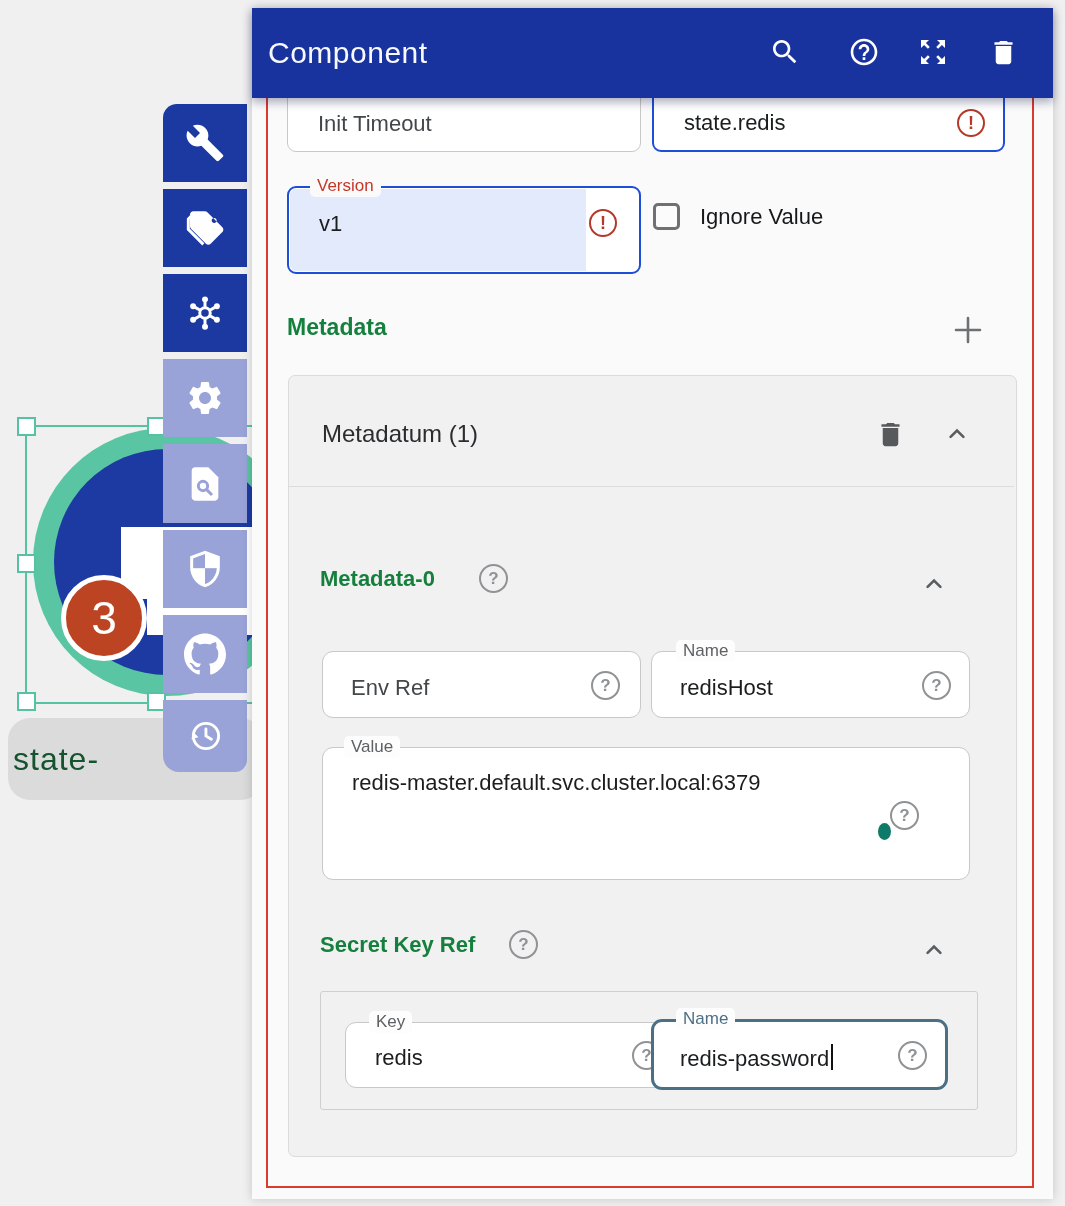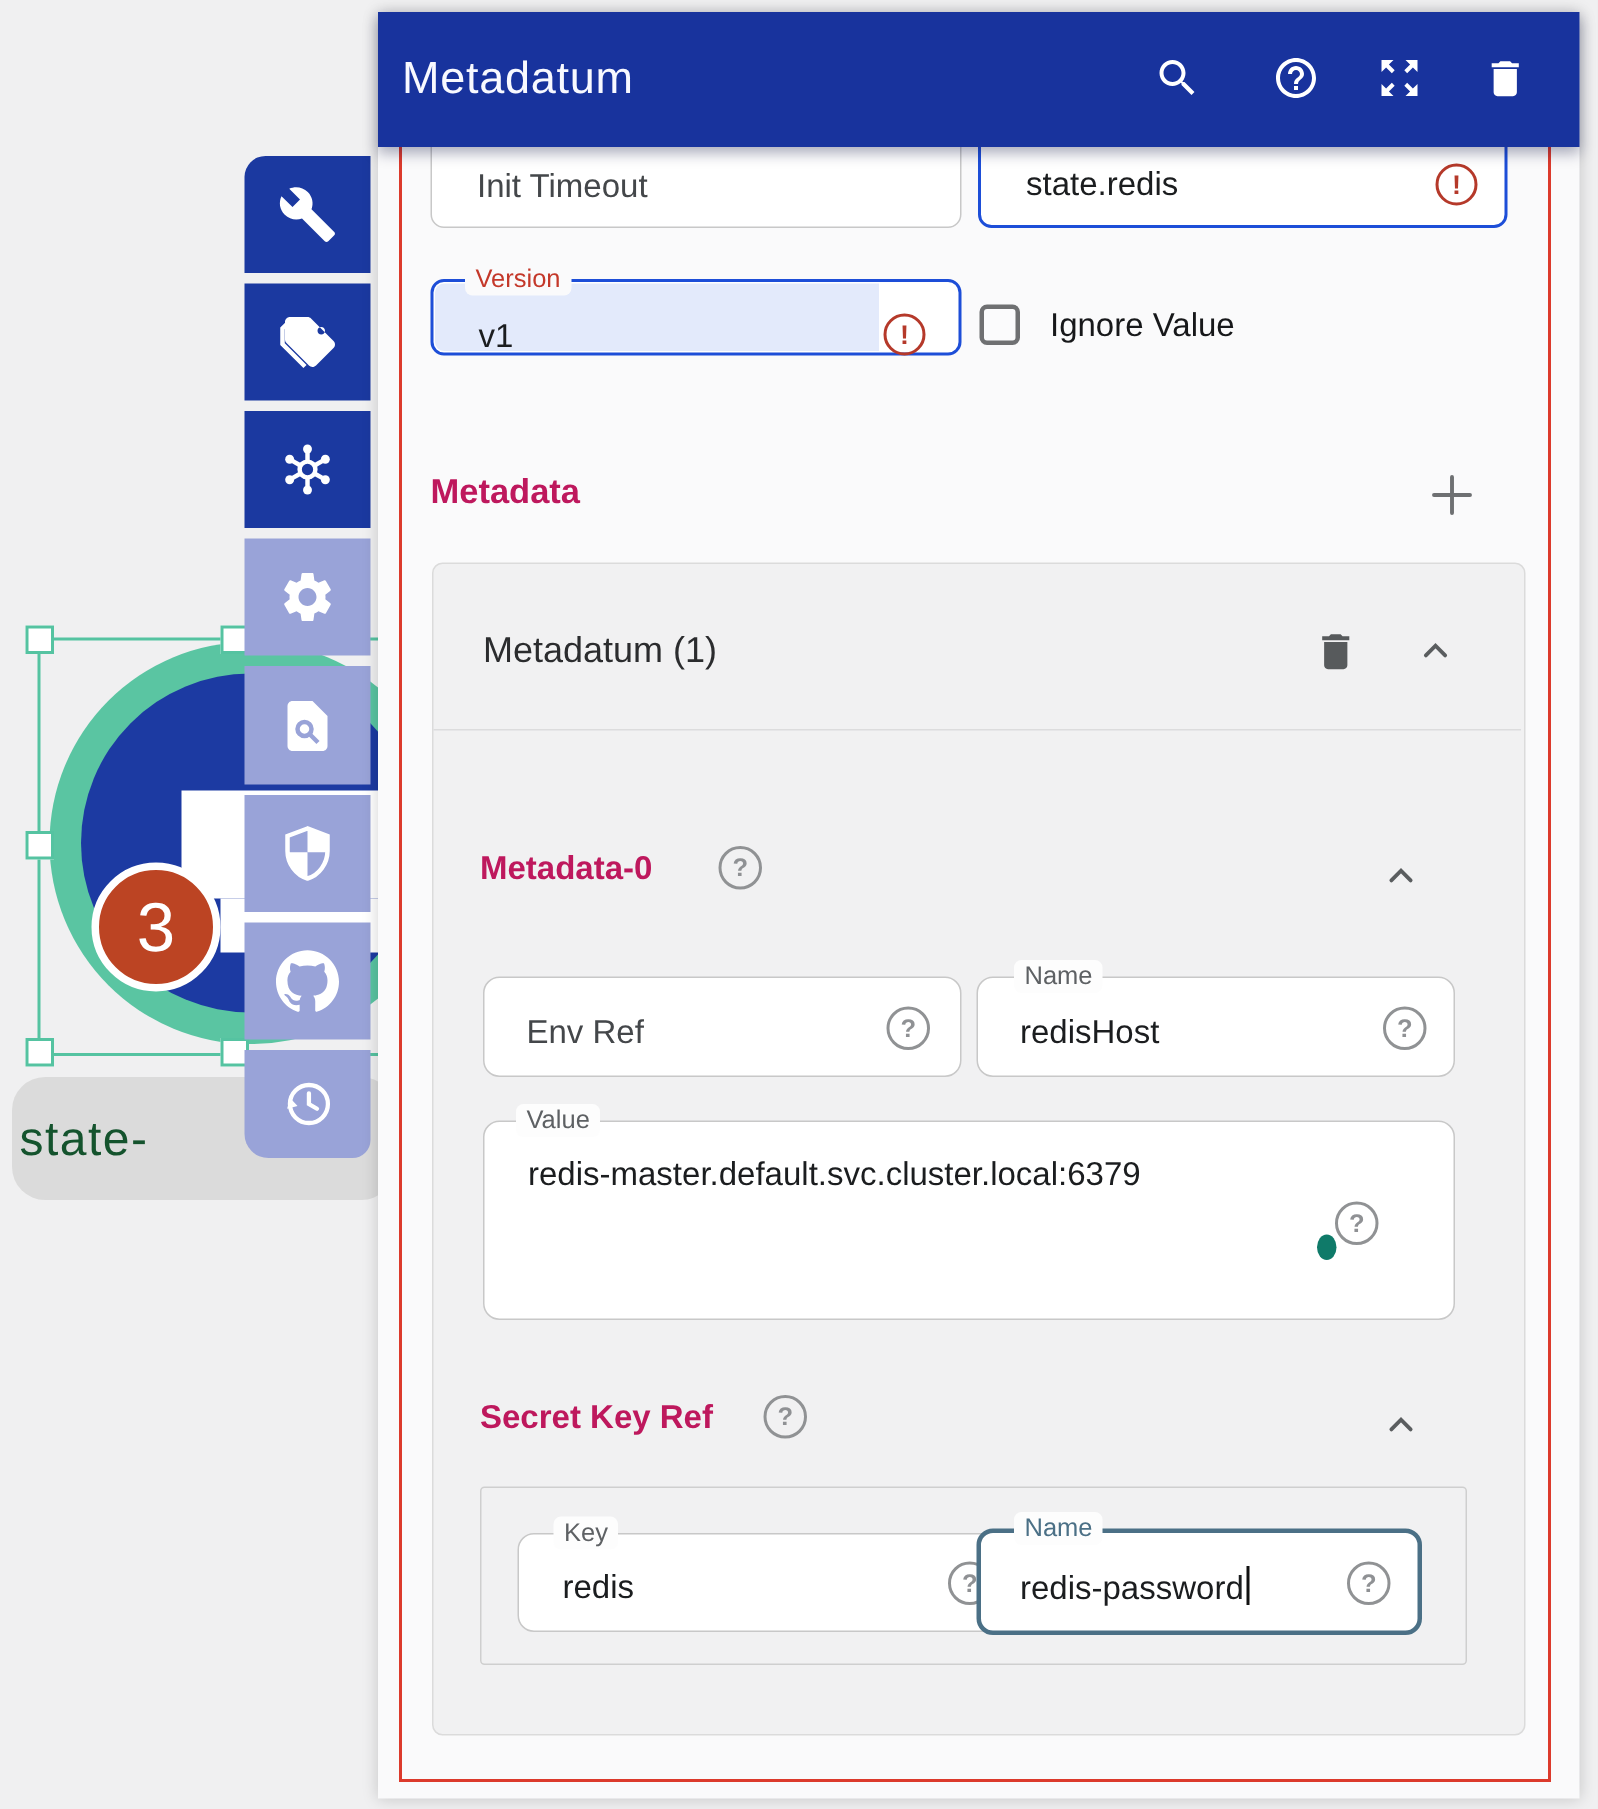--- a/index.html
+++ b/index.html
@@ -34,21 +34,21 @@
   .fval{font-size:22px;color:#1B1D1F;white-space:nowrap;}
   .fval.muted{color:#44474A;}
   .notch{font-size:17px;color:#5E6164;background:#FDFDFD;padding:0 7px;border-radius:5px;
          line-height:22px;white-space:nowrap;}
   .notch.red{color:#C4382A;background:#FAFAFB;}
   .notch.slate{color:#4B7086;}
   .help-badge{width:25px;height:25px;border:2.5px solid #909294;border-radius:50%;color:#8F9194;
               font-size:17px;font-weight:700;display:flex;align-items:center;justify-content:center;}
   .err-badge{width:24px;height:24px;border:2.5px solid #B5392A;border-radius:50%;color:#B5392A;
              font-size:18px;font-weight:700;display:flex;align-items:center;justify-content:center;}
-  .h-bold{font-size:22px;font-weight:700;color:#be185d;}
+  .h-bold{font-size:22px;font-weight:700;color:#15803d;}
   .card{background:#F1F1F2;border:1px solid #DBDBDB;border-radius:7px;}
   .card-title{font-size:24px;color:#2B2C2E;}
   .divider{background:#DCDCDD;height:1px;}
   .sbox{border:1.5px solid #CFCFCF;border-radius:3px;}
   .checkbox{width:27px;height:27px;border:3px solid #6F7072;border-radius:5px;background:#FBFBFC;box-sizing:border-box;}
   .cb-label{font-size:22px;color:#17181A;line-height:28px;}
   .caret{display:inline-block;width:2px;height:26px;background:#111;vertical-align:-4px;margin-left:2px;}
   .dot{border-radius:50%;background:#0F7A69;}
 </style>
 </head>
@@ -155,21 +155,21 @@
   <div class="abs red-outline" style="left:266px;top:60px;width:764px;height:1124px;"></div>
 
   <div class="abs field" style="left:287px;top:84px;width:354px;height:68px;">
     <div class="fval muted" style="padding:26px 0 0 30px;">Init Timeout</div>
   </div>
   <div class="abs field err" style="left:652px;top:84px;width:353px;height:68px;">
     <div class="fval" style="padding:24px 0 0 30px;">state.redis</div>
     <div class="err-badge" style="position:absolute;right:18px;top:23px;">!</div>
   </div>
 
-  <div class="abs field err" style="left:287px;top:186px;width:354px;height:51px;">
+  <div class="abs field err" style="left:287px;top:186px;width:354px;height:88px;">
     <div style="position:absolute;left:1px;top:1px;bottom:1px;width:296px;background:#E3EAFB;border-radius:6px 0 0 6px;"></div>
     <div class="fval" style="position:absolute;left:30px;top:23px;">v1</div>
     <div class="err-badge" style="position:absolute;left:300px;top:21px;">!</div>
   </div>
   <div class="abs notch red" style="left:310px;top:175px;">Version</div>
 
   <div class="abs checkbox" style="left:653px;top:203px;"></div>
   <div class="abs cb-label" style="left:700px;top:203px;">Ignore Value</div>
 
   <div class="abs h-bold" style="left:287px;top:314px;font-size:23px;">Metadata</div>
@@ -238,21 +238,21 @@
 
   <div class="abs field focused" style="left:651px;top:1019px;width:297px;height:71px;border-radius:11px;">
     <div class="fval" style="padding:22px 0 0 26px;">
       <span>redis-password</span><span class="caret"></span>
     </div>
     <div class="help-badge" style="position:absolute;right:18px;top:19px;">?</div>
   </div>
   <div class="abs notch slate" style="left:676px;top:1008px;">Name</div>
 
   <div class="abs appbar" style="left:252px;top:8px;width:801px;height:90px;">
-    <div class="appbar-title abs" style="left:16px;top:0;">Metadatum</div>
+    <div class="appbar-title abs" style="left:16px;top:0;">Component</div>
 
     <div class="icon-btn abs" style="left:511px;top:22px;">
       <svg width="32" height="32" viewBox="0 0 24 24">
         <path fill="#fff" d="M15.5 14h-.79l-.28-.27C15.41 12.59 16 11.11 16 9.5 16 5.91 13.09 3 9.5 3S3 5.91 3 9.5 5.91 16 9.5 16c1.61 0 3.09-.59 4.23-1.57l.27.28v.79l5 4.99L20.49 19l-4.99-5zm-6 0C7.01 14 5 11.99 5 9.5S7.01 5 9.5 5 14 7.01 14 9.5 11.99 14 9.5 14z"></path>
       </svg>
     </div>
     <div class="icon-btn abs" style="left:590px;top:22px;">
       <svg width="32" height="32" viewBox="0 0 24 24">
         <path fill="#fff" d="M11 18h2v-2h-2v2zm1-16C6.48 2 2 6.48 2 12s4.48 10 10 10 10-4.48 10-10S17.52 2 12 2zm0 18c-4.41 0-8-3.59-8-8s3.59-8 8-8 8 3.59 8 8-3.59 8-8 8zm0-14c-2.21 0-4 1.79-4 4h2c0-1.1.9-2 2-2s2 .9 2 2c0 2-3 1.75-3 5h2c0-2.25 3-2.5 3-5 0-2.21-1.79-4-4-4z"></path>
       </svg>

